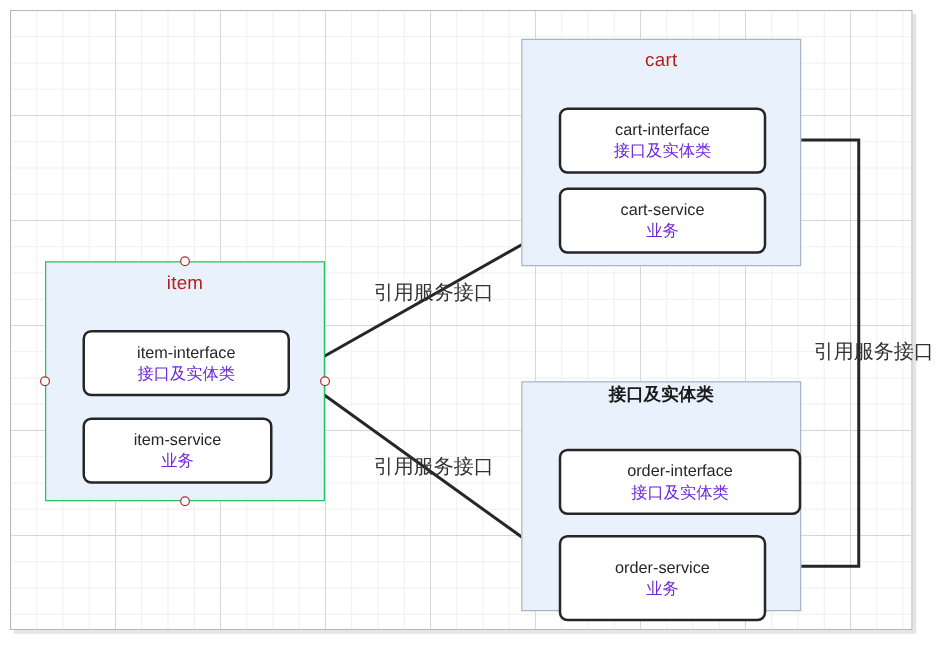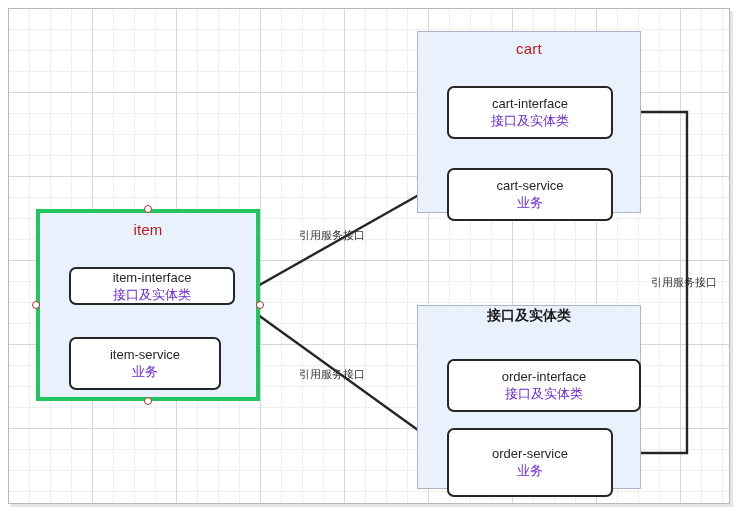--- a/index.html
+++ b/index.html
@@ -66,21 +66,21 @@
   }
 
   
   .service-group {
     position: absolute;
     background: #e9f2fc;
     border: 1px solid #a9b6c6;
     box-sizing: border-box;
   }
   .service-group.selected {
-    border: 4px solid #22c55e;
+    border: 1px solid #22c55e;
   }
   .group-title {
     text-align: center;
     color: #b91c1c;
     font-weight: normal;
     font-size: 15px;
     line-height: 18px;
     margin-top: 8px;
     letter-spacing: 0.2px;
   }
@@ -113,21 +113,21 @@
   .module-desc {
     font-size: 13px;
     line-height: 16px;
     color: #6d28d9;
     margin-top: 1px;
   }
 
   
   .edge-label {
     position: absolute;
-    font-size: 11px;
+    font-size: 16px;
     line-height: 14px;
     color: #333333;
     background: transparent;
     white-space: nowrap;
   }
 
   
   .handle {
     position: absolute;
     width: 8px;
@@ -157,21 +157,21 @@
     <line x1="240" y1="296" x2="447" y2="179" stroke="#262626" stroke-width="2.4" marker-end="url(#arrow)"></line>
 
     <line x1="240" y1="302" x2="447" y2="451" stroke="#262626" stroke-width="2.4" marker-end="url(#arrow)"></line>
 
     <path d="M612,112 L687,112 L687,453 L621,453" fill="none" stroke="#262626" stroke-width="2.4" marker-end="url(#arrow)"></path>
   </svg>
 
   <div class="service-group selected" style="left:36px; top:209px; width:224px; height:192px;">
     <div class="group-title">item</div>
 
-    <div class="module-box" style="left:29px; top:54px; width:166px; height:38px;">
+    <div class="module-box" style="left:29px; top:54px; width:166px; height:53px;">
       <div class="module-name">item-interface</div>
       <div class="module-desc">接口及实体类</div>
     </div>
 
     <div class="module-box" style="left:29px; top:124px; width:152px; height:53px;">
       <div class="module-name">item-service</div>
       <div class="module-desc">业务</div>
     </div>
   </div>
 
@@ -181,21 +181,21 @@
   <div class="handle" style="left:144px; top:397px;"></div>
 
   <div class="service-group" style="left:417px; top:31px; width:224px; height:182px;">
     <div class="group-title">cart</div>
 
     <div class="module-box" style="left:29px; top:54px; width:166px; height:53px;">
       <div class="module-name">cart-interface</div>
       <div class="module-desc">接口及实体类</div>
     </div>
 
-    <div class="module-box" style="left:29px; top:136px; width:166px; height:53px;">
+    <div class="module-box" style="left:29px; top:118px; width:166px; height:53px;">
       <div class="module-name">cart-service</div>
       <div class="module-desc">业务</div>
     </div>
   </div>
 
   <div class="service-group" style="left:417px; top:305px; width:224px; height:184px;">
     <div class="group-subtitle">接口及实体类</div>
 
     <div class="module-box" style="left:29px; top:53px; width:194px; height:53px;">
       <div class="module-name">order-interface</div>

